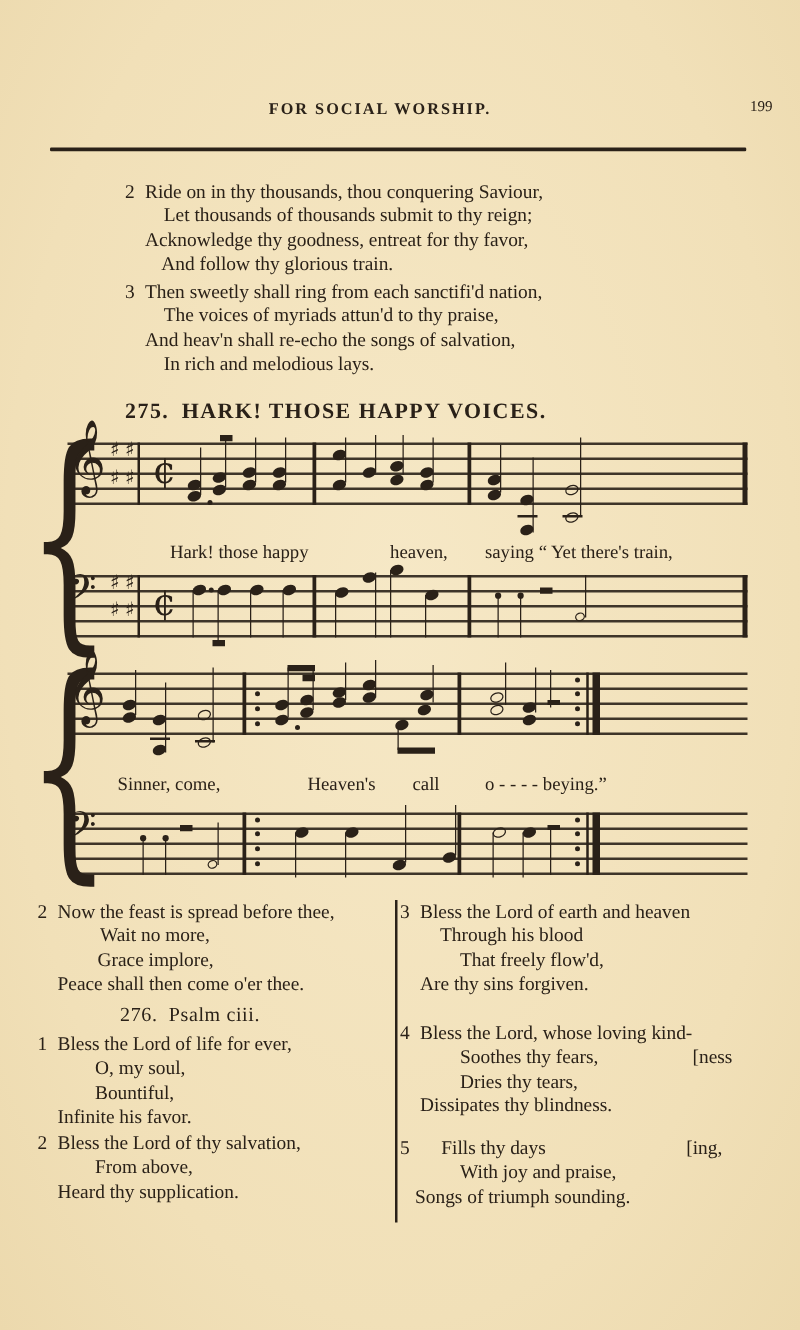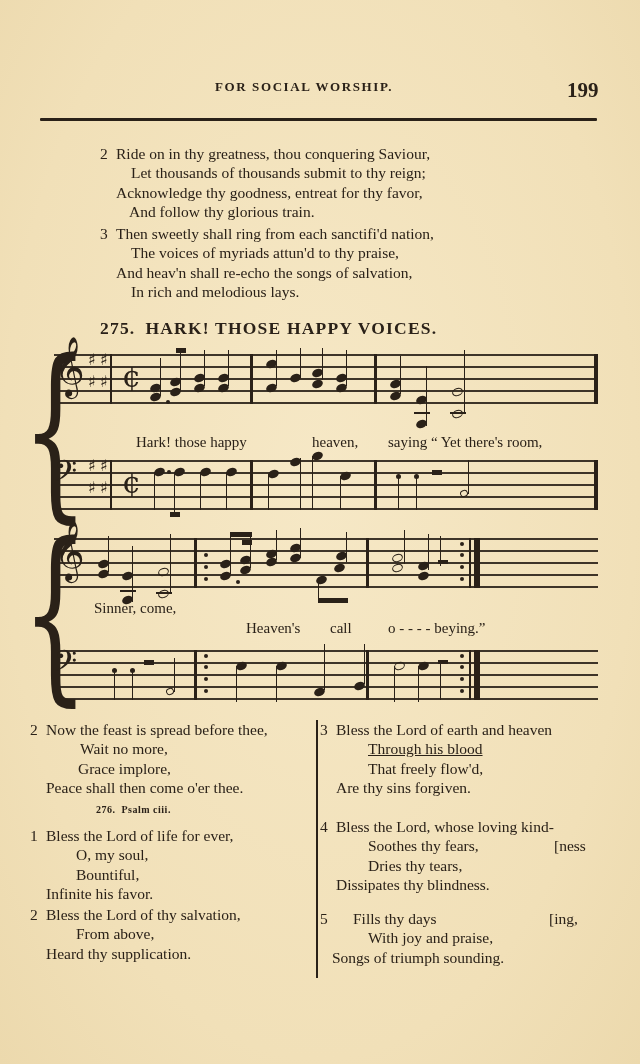--- a/index.html
+++ b/index.html
@@ -8,21 +8,21 @@
     background: #f3e3bd;
     font-family: "DejaVu Serif", "Liberation Serif", serif;
     color: #2a2118;
     position: relative;
   }
   .page { position: absolute; left: 0; top: 0; width: 640px; height: 1064px;
     background: radial-gradient(ellipse at 50% 45%, #f6e8c6 0%, #f1e0b8 70%, #ecd9ad 100%); }
   .running-head { position: absolute; top: 79px; left: 0; width: 640px; height: 20px; }
   .running-title { position: absolute; left: 215px; top: 0; font-size: 13px; font-weight: bold;
     letter-spacing: 1.6px; font-family: "Liberation Serif", serif; }
-  .page-number { position: absolute; left: 567px; top: -1px; font-size: 21px; font-weight: bold;
+  .page-number { position: absolute; left: 600px; top: -1px; font-size: 12px; font-weight: normal;
     font-family: "Liberation Serif", serif; }
   .head-rule { position: absolute; left: 40px; top: 118px; width: 557px; height: 3px; background: #2a2118; border-radius: 1px; }
 
   .verse-block { position: absolute; font-family: "Liberation Serif", serif; font-size: 15.5px; line-height: 19.3px; }
   .verse-line { white-space: nowrap; position: relative; }
   .vnum { position: absolute; left: -16px; }
 
   .hymn-title { position: absolute; top: 318px; left: 100px; font-family: "Liberation Serif", serif;
     font-weight: bold; font-size: 17.5px; letter-spacing: 1.2px; white-space: nowrap; }
   .hymn-title .num { margin-right: 10px; }
@@ -37,35 +37,35 @@
   .stem { position: absolute; width: 1.2px; background: #2a2118; }
   .ledger { position: absolute; height: 1.5px; width: 16px; background: #2a2118; }
   .dot { position: absolute; width: 4px; height: 4px; background: #2a2118; border-radius: 50%; }
   .sharp { position: absolute; font-size: 16px; font-family: "DejaVu Sans", sans-serif; font-weight: bold; line-height: 1; }
   .timesig { position: absolute; font-size: 30px; font-family: "DejaVu Serif", serif; line-height: 1; }
   .rest { position: absolute; width: 10px; height: 5px; background: #2a2118; }
   .beam { position: absolute; height: 5px; background: #2a2118; }
   .lyrics { position: absolute; font-family: "Liberation Serif", serif; font-size: 15px; white-space: nowrap; }
 
   .col-divider { position: absolute; left: 316px; top: 720px; width: 2px; height: 258px; background: #2a2118; }
-  .subhead { position: absolute; font-family: "Liberation Serif", serif; font-weight: bold; font-size: 10px; letter-spacing: 0.5px; white-space: nowrap; }
+  .subhead { position: absolute; font-family: "Liberation Serif", serif; font-weight: normal; font-size: 16px; letter-spacing: 0.5px; white-space: nowrap; }
 </style>
 </head>
 <body>
 
 <div class="page">
 
   <div class="running-head">
     <span class="running-title">FOR SOCIAL WORSHIP.</span>
     <span class="page-number">199</span>
   </div>
   <div class="head-rule"></div>
 
   <div class="verse-block" style="left:116px; top:144px;">
-    <div class="verse-line" style="margin-left:0;"><span class="vnum">2</span><span>Ride on in thy greatness, thou conquering Saviour,</span></div>
+    <div class="verse-line" style="margin-left:0;"><span class="vnum">2</span><span>Ride on in thy thousands, thou conquering Saviour,</span></div>
     <div class="verse-line" style="margin-left:15px;">Let thousands of thousands submit to thy reign;</div>
     <div class="verse-line" style="margin-left:0;">Acknowledge thy goodness, entreat for thy favor,</div>
     <div class="verse-line" style="margin-left:13px;">And follow thy glorious train.</div>
   </div>
   <div class="verse-block" style="left:116px; top:224px;">
     <div class="verse-line"><span class="vnum">3</span><span>Then sweetly shall ring from each sanctifi'd nation,</span></div>
     <div class="verse-line" style="margin-left:15px;">The voices of myriads attun'd to thy praise,</div>
     <div class="verse-line" style="margin-left:0;">And heav'n shall re-echo the songs of salvation,</div>
     <div class="verse-line" style="margin-left:15px;">In rich and melodious lays.</div>
   </div>
@@ -129,21 +129,21 @@
       <div class="ledger" style="left:360px; top:58px"></div>
       <div class="note open" style="left:398px; top:34px"></div>
         <div class="note open" style="left:398px; top:56px"></div>
         <div class="stem" style="left:410px; top:-4px; height:62px"></div>
       <div class="ledger" style="left:396px; top:58px"></div>
       <div class="bar thick" style="left:540px; top:0; height:50px;"></div>
     </div>
 
     <div class="lyrics" style="left:136px; top:434px;">Hark! those happy</div>
     <div class="lyrics" style="left:312px; top:434px;">heaven,</div>
-    <div class="lyrics" style="left:388px; top:434px;">saying “ Yet there's room,</div>
+    <div class="lyrics" style="left:388px; top:434px;">saying “ Yet there's train,</div>
 
     <div class="staff" style="top:460px; left:54px; width:544px;">
       <div class="line" style="top:0"></div>
         <div class="line" style="top:12px"></div>
         <div class="line" style="top:24px"></div>
         <div class="line" style="top:36px"></div>
         <div class="line" style="top:48px"></div>
       <span class="clef" style="left:0; top:-6px; font-size:36px;">𝄢</span>
       <span class="sharp" style="left:34px; top:-2px;">♯</span>
       <span class="sharp" style="left:46px; top:-2px;">♯</span>
@@ -237,21 +237,21 @@
       <div class="stem" style="left:386px; top:-2px; height:30px"></div>
         <div class="rest" style="left:384px; top:22px; height:4px;"></div>
       <div class="dot" style="left:406px; top:4px"></div>
         <div class="dot" style="left:406px; top:15px"></div>
         <div class="dot" style="left:406px; top:27px"></div>
         <div class="dot" style="left:406px; top:39px"></div>
       <div class="bar" style="left:415px; top:0; height:50px; width:2px;"></div>
       <div class="bar thick" style="left:420px; top:0; height:50px; width:6px;"></div>
     </div>
 
-    <div class="lyrics" style="left:94px; top:600px;">Sinner, come,</div>
+    <div class="lyrics" style="left:94px; top:620px;">Sinner, come,</div>
     <div class="lyrics" style="left:246px; top:620px;">Heaven's</div>
     <div class="lyrics" style="left:330px; top:620px;">call</div>
     <div class="lyrics" style="left:388px; top:620px;">o - - - - beying.”</div>
 
     <div class="staff" style="top:650px; left:54px; width:544px;">
       <div class="line" style="top:0"></div>
         <div class="line" style="top:12px"></div>
         <div class="line" style="top:24px"></div>
         <div class="line" style="top:36px"></div>
         <div class="line" style="top:48px"></div>
@@ -313,21 +313,21 @@
   <div class="verse-block" style="left:46px; top:905px;">
     <div class="verse-line"><span class="vnum">2</span><span>Bless the Lord of thy salvation,</span></div>
     <div class="verse-line" style="margin-left:30px;">From above,</div>
     <div class="verse-line" style="margin-left:0;">Heard thy supplication.</div>
   </div>
 
   <div class="col-divider"></div>
 
   <div class="verse-block" style="left:336px; top:720px;">
     <div class="verse-line"><span class="vnum">3</span><span>Bless the Lord of earth and heaven</span></div>
-    <div class="verse-line" style="margin-left:32px;text-decoration:underline;">Through his blood</div>
+    <div class="verse-line" style="margin-left:16px;">Through his blood</div>
     <div class="verse-line" style="margin-left:32px;">That freely flow'd,</div>
     <div class="verse-line" style="margin-left:0;">Are thy sins forgiven.</div>
   </div>
 
   <div class="verse-block" style="left:336px; top:817px;">
     <div class="verse-line"><span class="vnum">4</span><span>Bless the Lord, whose loving kind-</span></div>
     <div class="verse-line" style="margin-left:32px;"><span>Soothes thy fears,</span><span style="position:absolute; left:186px;">[ness</span></div>
     <div class="verse-line" style="margin-left:32px;">Dries thy tears,</div>
     <div class="verse-line" style="margin-left:0;">Dissipates thy blindness.</div>
   </div>

